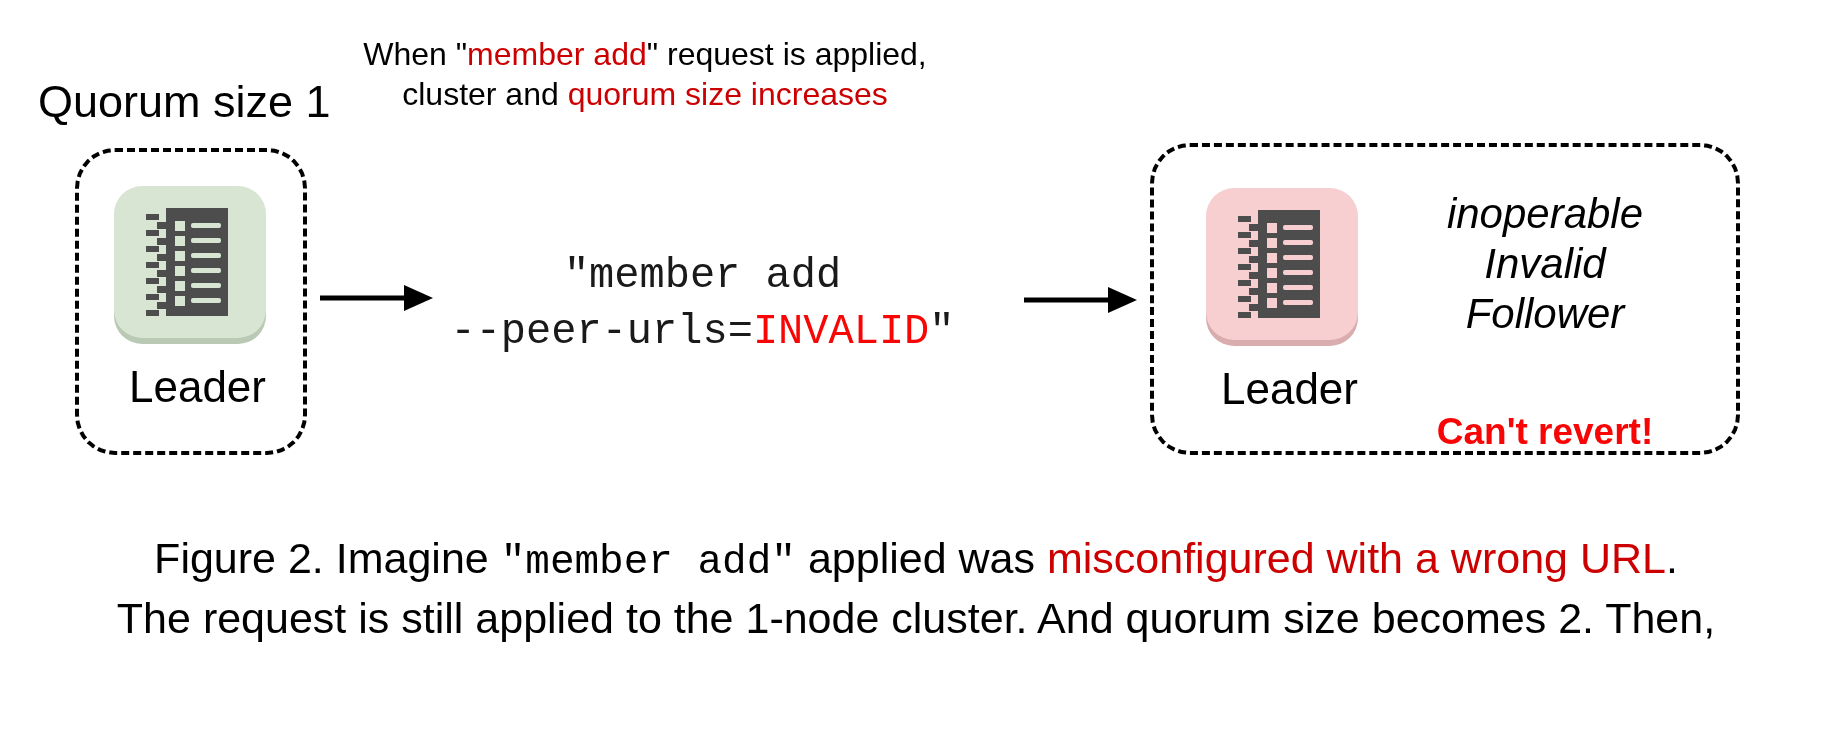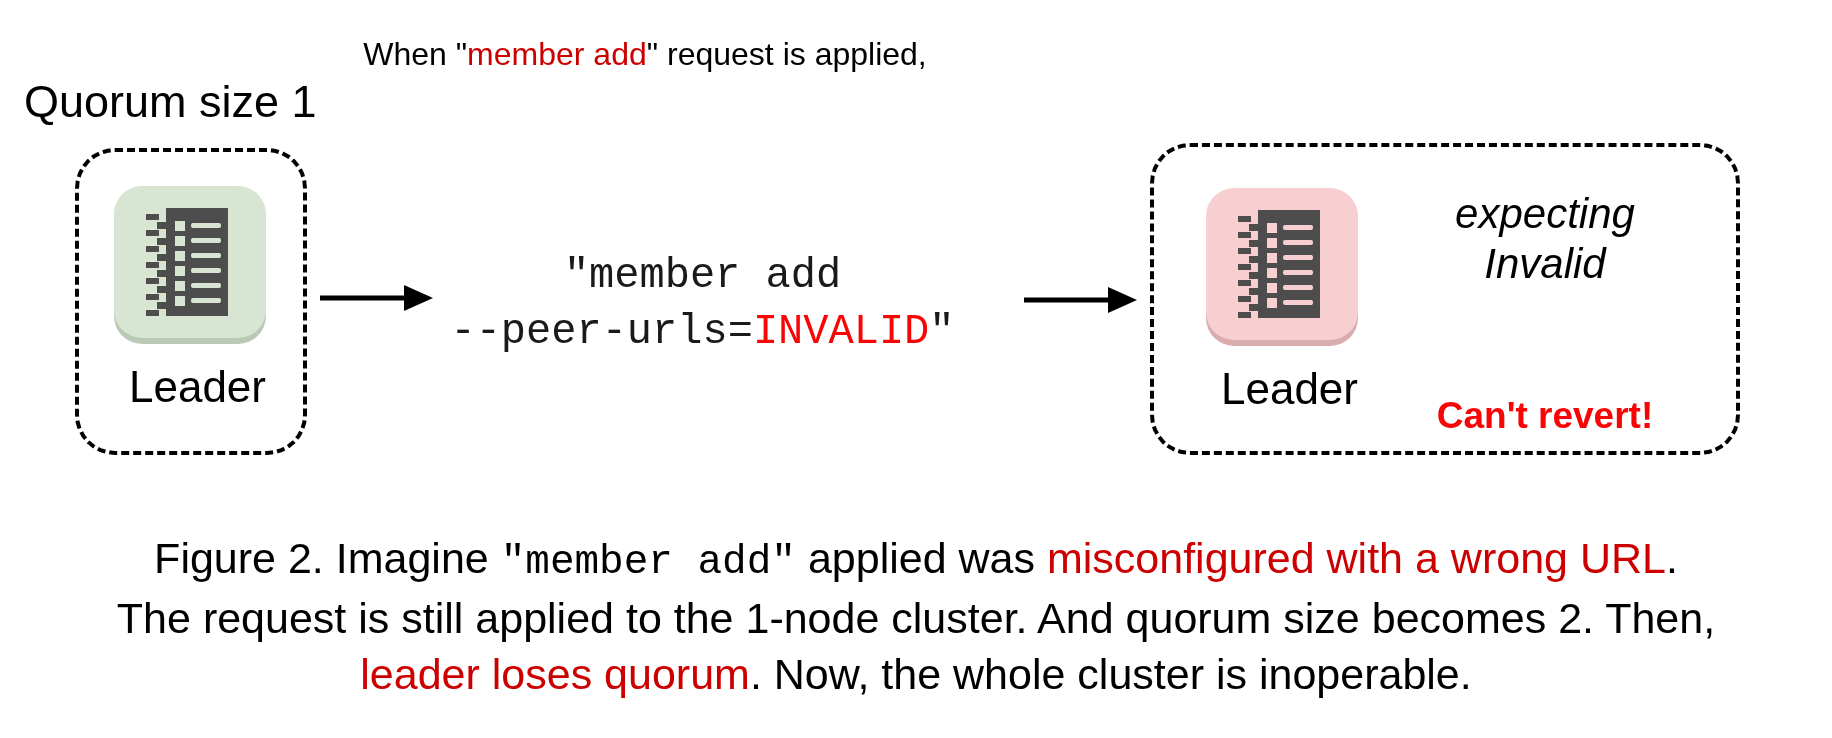--- a/index.html
+++ b/index.html
@@ -33,21 +33,21 @@
   .caption .fig{}
   .caption .mono{font-size:41px}
 
   svg{display:block}
 </style>
 </head>
 <body>
 
 <div class="canvas">
 
-  <div class="abs quorum-title" style="left:24px;top:76px;width:250px">Quorum size 1</div>
+  <div class="abs quorum-title" style="left:38px;top:76px;width:250px">Quorum size 1</div>
 
   <div class="cluster-box" style="left:75px;top:148px;width:232px;height:307px">
     <div class="node" style="left:35px;top:34px">
       <div class="node-card green">
         <svg width="100" height="114" viewBox="0 0 100 114">
           <g fill="#4d4d4d">
             <rect x="26" y="3" width="62" height="108"></rect>
             <rect x="6" y="9" width="13" height="6"></rect>
             <rect x="6" y="25" width="13" height="6"></rect>
             <rect x="6" y="41" width="13" height="6"></rect>
@@ -82,20 +82,21 @@
     </div>
   </div>
 
   <svg class="abs" style="left:318px;top:280px" width="116" height="36" viewBox="0 0 116 36">
     <line x1="2" y1="18" x2="88" y2="18" stroke="#000" stroke-width="5"></line>
     <polygon points="86,5 86,31 115,18" fill="#000"></polygon>
   </svg>
 
   <div class="abs note" style="left:335px;top:34px;width:620px">
     <div><span>When "</span><span class="red-b">member add</span><span>" request is applied,</span></div>
+    <div><span>cluster and </span><span class="red-b">quorum size increases</span></div>
   </div>
 
   <div class="abs command" style="left:420px;top:248px;width:565px">
     <div>"member add</div>
     <div><span>--peer-urls=</span><span class="bright-red">INVALID</span><span>"</span></div>
   </div>
 
   <svg class="abs" style="left:1022px;top:282px" width="116" height="36" viewBox="0 0 116 36">
     <line x1="2" y1="18" x2="88" y2="18" stroke="#000" stroke-width="5"></line>
     <polygon points="86,5 86,31 115,18" fill="#000"></polygon>
@@ -136,26 +137,26 @@
               <rect x="51" y="78" width="30" height="5" rx="2"></rect>
             <rect x="35" y="91" width="10" height="10"></rect>
               <rect x="51" y="93" width="30" height="5" rx="2"></rect>
           </g>
         </svg>
       </div>
       <div class="node-label">Leader</div>
     </div>
 
     <div class="abs expecting" style="left:241px;top:42px;width:300px">
-      <div>expecting</div>
+      <div>inoperable</div>
       <div>Invalid</div>
+      <div>Follower</div>
     </div>
 
-    <div class="abs warning" style="left:241px;top:248px;width:300px">Can't revert!</div>
+    <div class="abs warning" style="left:241px;top:264px;width:300px">Can't revert!</div>
   </div>
 
   <div class="abs caption" style="left:0;top:530px;width:1832px">
     <div><span class="fig">Figure 2.</span><span> Imagine </span><span class="mono">"member add"</span><span> applied was </span><span class="red-b">misconfigured with a wrong URL</span><span>.</span></div>
     <div>The request is still applied to the 1-node cluster. And quorum size becomes 2. Then,</div>
-    <div><span class="red-b">leader loses quorum</span><span>. Now, the whole cluster is inoperable.</span></div>
   </div>
 
 </div>
 
 </body></html>

